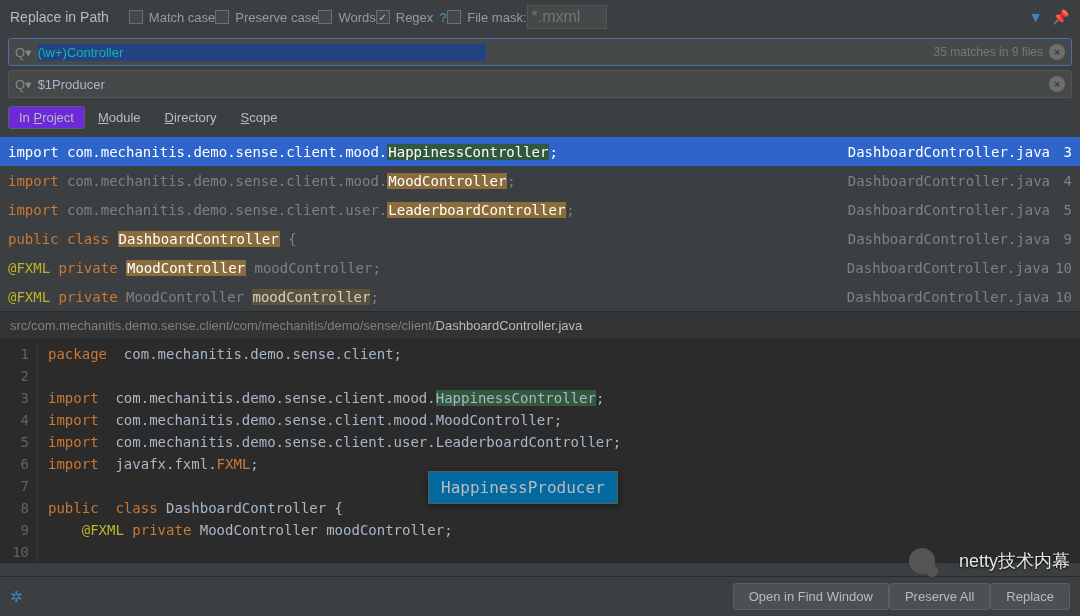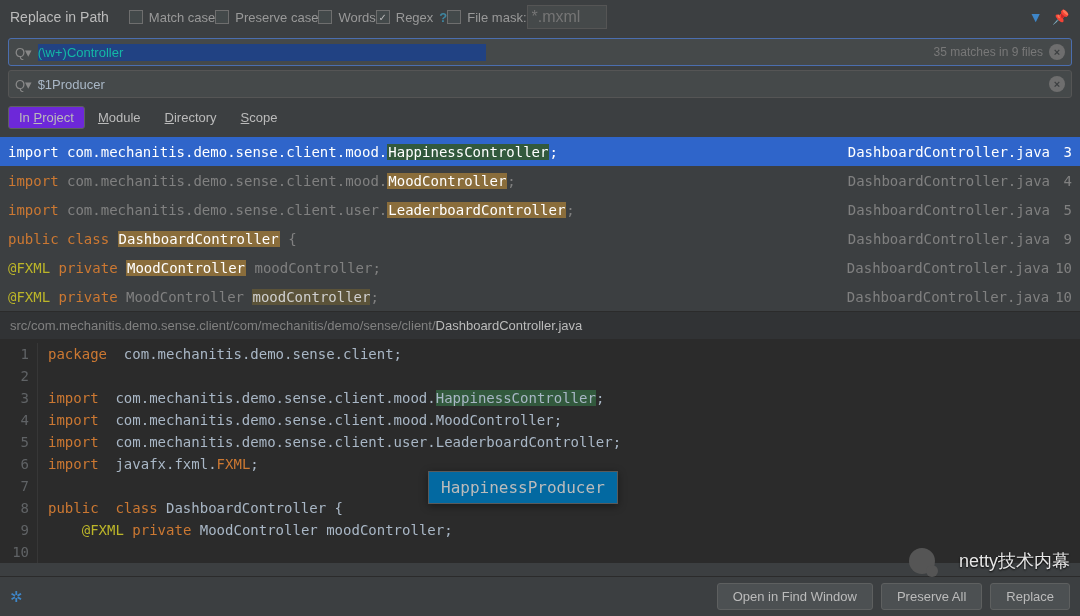--- a/index.html
+++ b/index.html
@@ -131,21 +131,21 @@
   }
 
   .footer {
     position: absolute; bottom: 0; left: 0; right: 0;
     height: 40px; background: #3c3f41;
     border-top: 1px solid #2b2b2b;
     display: flex; align-items: center;
     padding: 0 10px;
   }
   .gear { color: #3e86c8; font-size: 15px; }
-  .footer-btns { margin-left: auto; display: flex; gap: 8px; }
+  .footer-btns { margin-left: auto; display: flex; }
   .btn {
     background: #4c5052; border: 1px solid #5e6060;
     color: #bbbbbb; padding: 5px 15px;
     border-radius: 3px; font-size: 13px;
   }
 
   .watermark {
     position: absolute; right: 10px; bottom: 42px;
     display: flex; align-items: center; gap: 24px;
     color: #e6e6e6; font-size: 18px;

